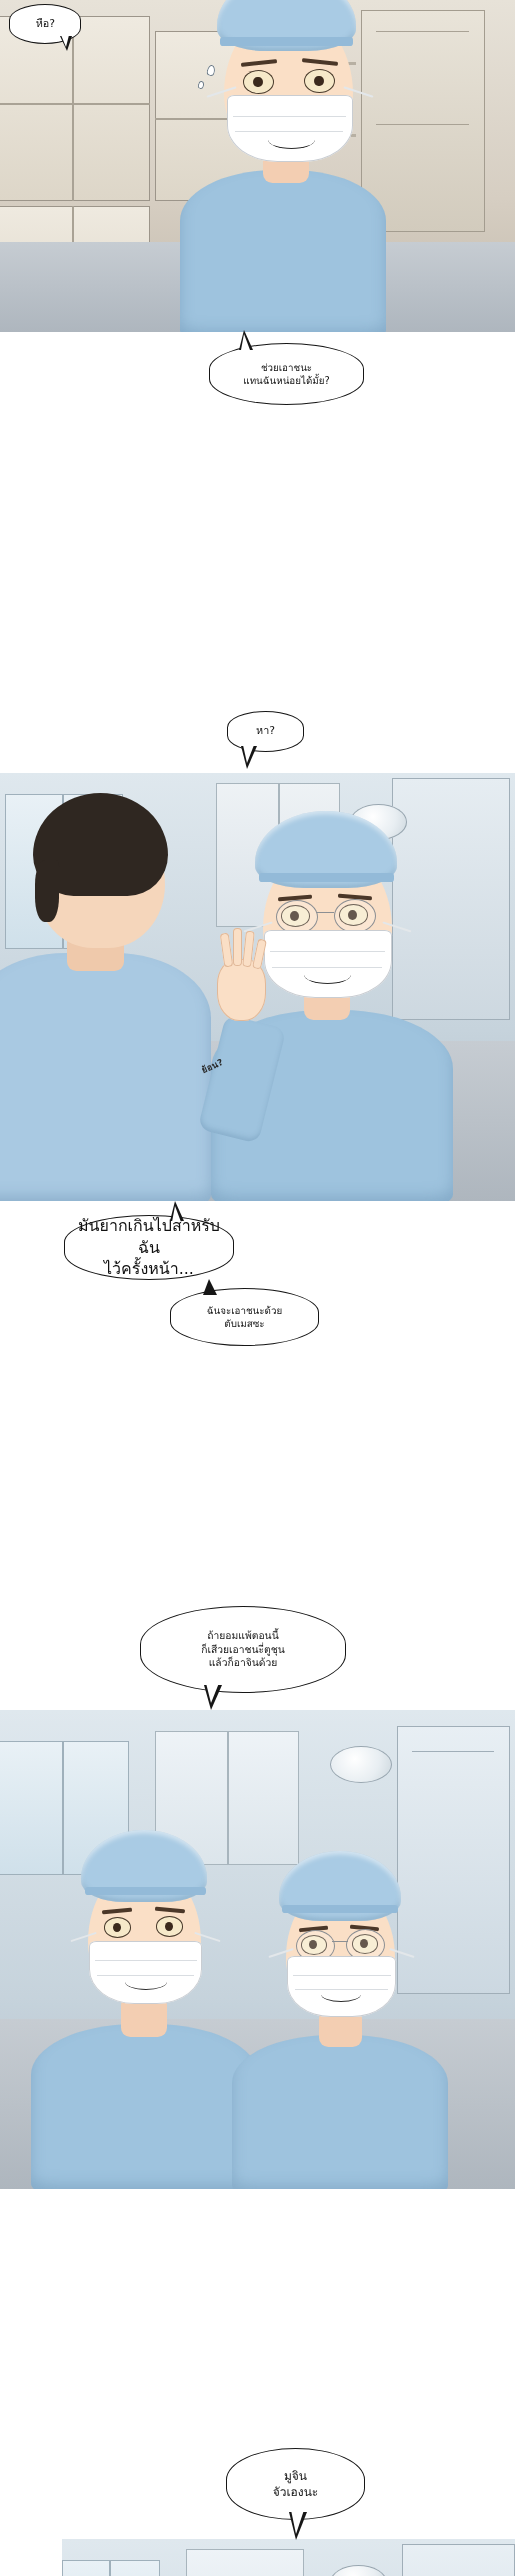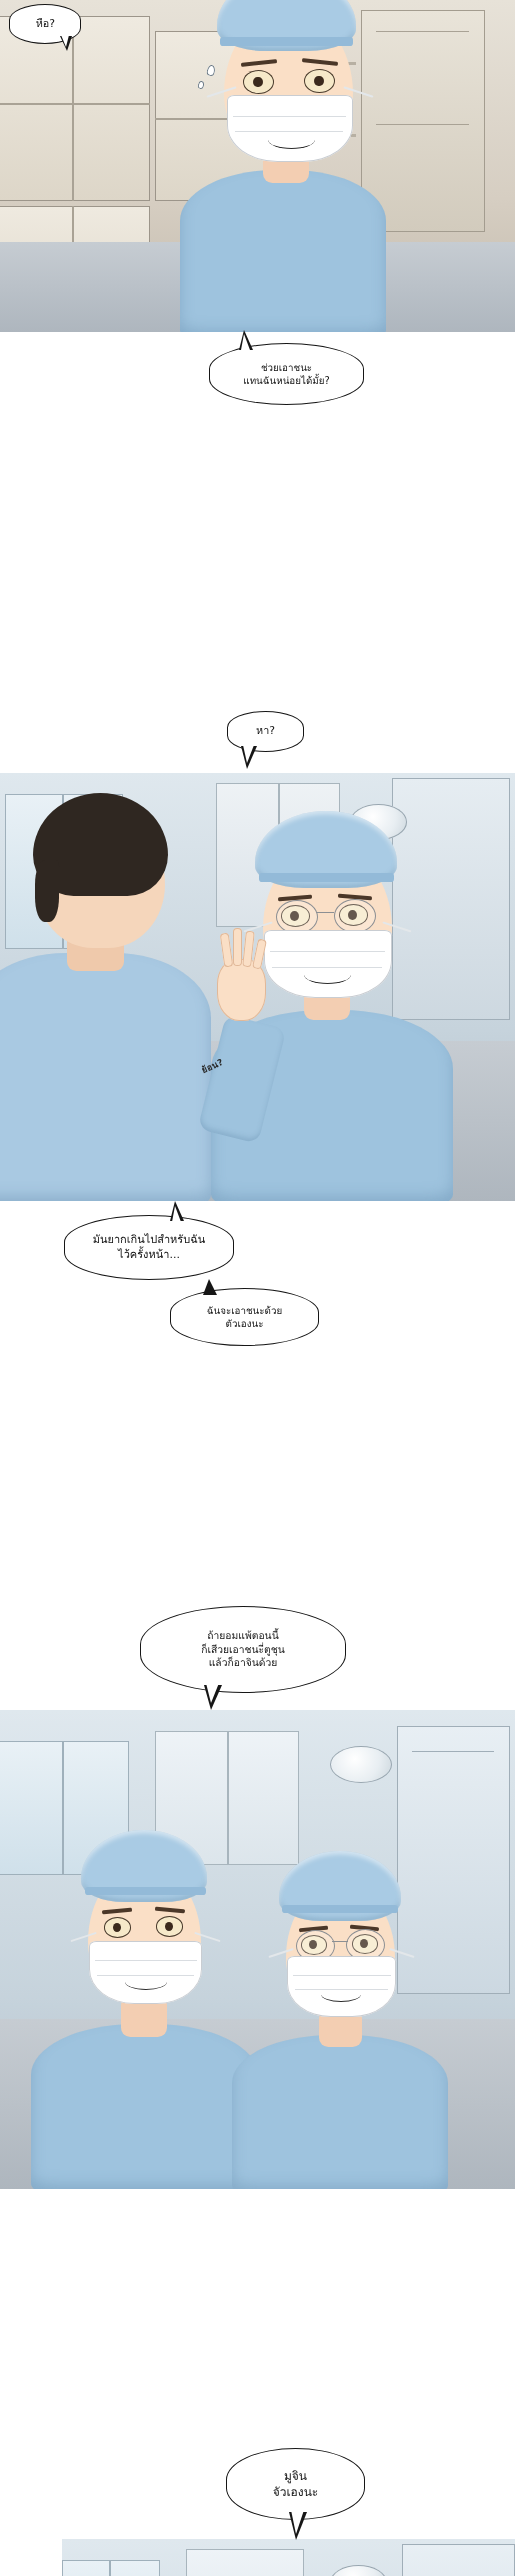--- a/index.html
+++ b/index.html
@@ -357,29 +357,29 @@
       <div class="finger" style="left:15.5px; top:129px; width:9.3px; height:34px; transform:rotate(-8deg);"></div>
       <div class="finger" style="left:27px; top:124px; width:9.3px; height:38px;"></div>
       <div class="finger" style="left:38px; top:127px; width:9.3px; height:36px; transform:rotate(6deg);"></div>
       <div class="finger" style="left:49px; top:135px; width:8.8px; height:30px; transform:rotate(12deg);"></div>
     </div>
 
     <div class="sfx" style="left:201px; top:286px; transform:rotate(-24deg);">ย้อน?</div>
   </div>
 
   <div class="bubble" style="left:64px; top:1215px; width:170px; height:65px; border-radius:50%/42%;">
-    <div class="bubble-text" style="font-size:11px;">มันยากเกินไปสำหรับฉัน
+    <div class="bubble-text" style="font-size:16px;">มันยากเกินไปสำหรับฉัน
 ไว้ครั้งหน้า...</div>
   </div>
   <div class="tail" style="left:170px; top:1201px; border-left:5.2px solid transparent; border-right:9.3px solid transparent; border-bottom:20.6px solid #161616;"></div>
   <div class="tail-inner" style="left:172px; top:1206px; border-left:3.6px solid transparent; border-right:6.7px solid transparent; border-bottom:16.5px solid #ffffff;"></div>
 
   <div class="bubble" style="left:170px; top:1288px; width:149px; height:58px; border-radius:50%/42%;">
     <div class="bubble-text" style="font-size:9.8px;">ฉันจะเอาชนะด้วย
-ตัวเองนะ</div>
+ตับเมสซะ</div>
   </div>
   <div class="tail" style="left:203px; top:1279px; border-left:6.2px solid transparent; border-right:8.2px solid transparent; border-bottom:16.5px solid #161616;"></div>
 
   <div class="bubble" style="left:140px; top:1606px; width:206px; height:87px; border-radius:50%/44%;">
     <div class="bubble-text" style="font-size:10.3px;">ถ้ายอมแพ้ตอนนี้
 ก็เสีวยเอาชนะี่ตูชุน
 แล้วก็อาจินด้วย</div>
   </div>
   <div class="tail" style="left:204px; top:1685px; border-left:7.2px solid transparent; border-right:11.3px solid transparent; border-top:25px solid #161616;"></div>
   <div class="tail-inner" style="left:206px; top:1683px; border-left:5.2px solid transparent; border-right:8.2px solid transparent; border-top:20.6px solid #ffffff;"></div>

